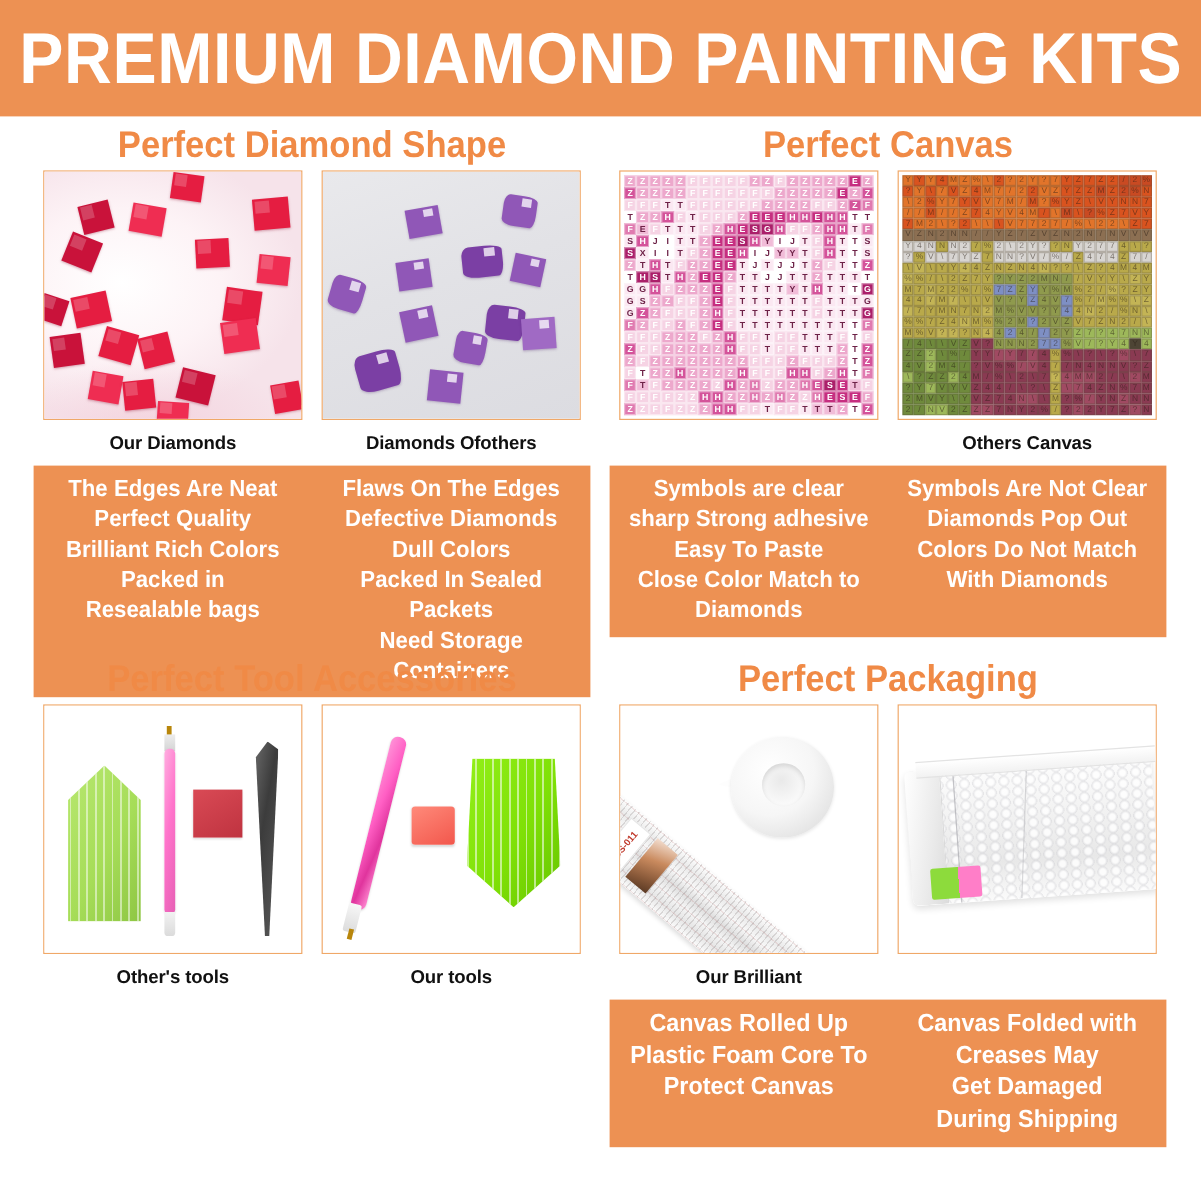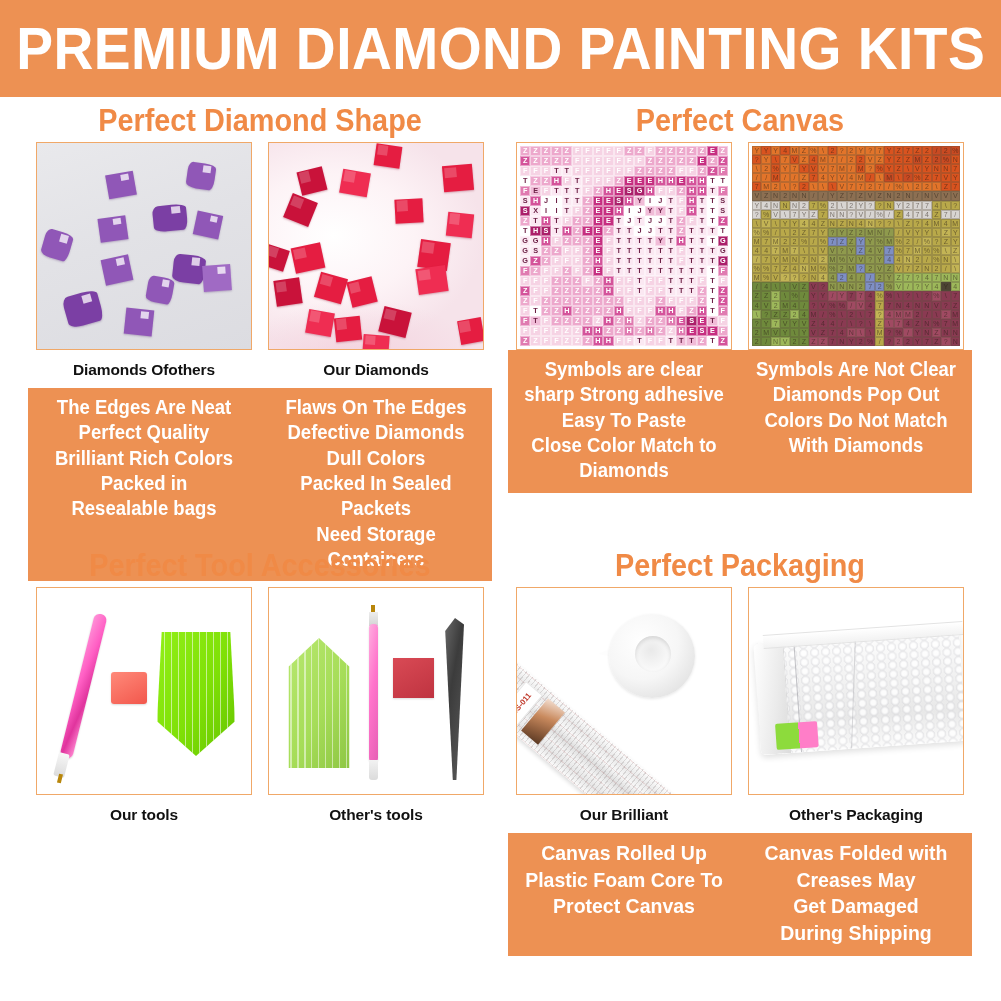--- a/index.html
+++ b/index.html
@@ -315,39 +315,20 @@
 
 <div id="page">
 
   <div class="banner">
     <h1>PREMIUM DIAMOND PAINTING KITS</h1>
   </div>
 
   <div class="quad q-tl">
     <div class="sec-title">Perfect Diamond Shape</div>
     <div class="pair">
-
-      <div class="cell">
-        <div class="photo">
-          <div class="purbg"></div>
-          <div class="pd" style="left:70px;top:30px;width:28px;height:24px;transform:rotate(-10deg)"></div>
-          <div class="pd blob" style="left:150px;top:20px;width:28px;height:26px;transform:rotate(8deg)"></div>
-          <div class="pd blob dk" style="left:116px;top:62px;width:34px;height:26px;transform:rotate(-6deg)"></div>
-          <div class="pd" style="left:158px;top:70px;width:26px;height:24px;transform:rotate(12deg)"></div>
-          <div class="pd" style="left:62px;top:74px;width:28px;height:24px;transform:rotate(-8deg)"></div>
-          <div class="pd blob" style="left:6px;top:88px;width:28px;height:28px;transform:rotate(16deg)"></div>
-          <div class="pd" style="left:66px;top:114px;width:28px;height:26px;transform:rotate(-12deg)"></div>
-          <div class="pd blob dk" style="left:136px;top:112px;width:32px;height:28px;transform:rotate(6deg)"></div>
-          <div class="pd lt" style="left:166px;top:122px;width:28px;height:26px;transform:rotate(-4deg)"></div>
-          <div class="pd blob" style="left:110px;top:134px;width:26px;height:26px;transform:rotate(10deg)"></div>
-          <div class="pd blob dk" style="left:28px;top:150px;width:36px;height:32px;transform:rotate(-16deg)"></div>
-          <div class="pd" style="left:88px;top:166px;width:28px;height:26px;transform:rotate(6deg)"></div>
-        </div>
-        <div class="cap">Diamonds Ofothers</div>
-      </div>
 
       <div class="cell">
         <div class="photo">
           <div class="redbg"></div>
           <div class="rd" style="left:106px;top:2px;width:26px;height:22px;transform:rotate(8deg)"></div>
           <div class="rd dark" style="left:30px;top:26px;width:26px;height:24px;transform:rotate(-14deg)"></div>
           <div class="rd lite" style="left:72px;top:28px;width:28px;height:24px;transform:rotate(10deg)"></div>
           <div class="rd" style="left:174px;top:22px;width:30px;height:26px;transform:rotate(-5deg)"></div>
           <div class="rd dark" style="left:18px;top:54px;width:27px;height:26px;transform:rotate(22deg)"></div>
           <div class="rd" style="left:126px;top:56px;width:28px;height:24px;transform:rotate(-3deg)"></div>
@@ -359,20 +340,39 @@
           <div class="rd" style="left:48px;top:132px;width:28px;height:26px;transform:rotate(16deg)"></div>
           <div class="rd dark" style="left:6px;top:136px;width:26px;height:26px;transform:rotate(-8deg)"></div>
           <div class="rd" style="left:80px;top:136px;width:26px;height:26px;transform:rotate(-14deg)"></div>
           <div class="rd lite" style="left:38px;top:168px;width:26px;height:24px;transform:rotate(10deg)"></div>
           <div class="rd" style="left:66px;top:174px;width:26px;height:24px;transform:rotate(-6deg)"></div>
           <div class="rd dark" style="left:112px;top:166px;width:28px;height:26px;transform:rotate(14deg)"></div>
           <div class="rd" style="left:190px;top:176px;width:24px;height:24px;transform:rotate(-10deg)"></div>
           <div class="rd lite" style="left:94px;top:192px;width:26px;height:20px;transform:rotate(4deg)"></div>
         </div>
         <div class="cap">Our Diamonds</div>
+      </div>
+
+      <div class="cell">
+        <div class="photo">
+          <div class="purbg"></div>
+          <div class="pd" style="left:70px;top:30px;width:28px;height:24px;transform:rotate(-10deg)"></div>
+          <div class="pd blob" style="left:150px;top:20px;width:28px;height:26px;transform:rotate(8deg)"></div>
+          <div class="pd blob dk" style="left:116px;top:62px;width:34px;height:26px;transform:rotate(-6deg)"></div>
+          <div class="pd" style="left:158px;top:70px;width:26px;height:24px;transform:rotate(12deg)"></div>
+          <div class="pd" style="left:62px;top:74px;width:28px;height:24px;transform:rotate(-8deg)"></div>
+          <div class="pd blob" style="left:6px;top:88px;width:28px;height:28px;transform:rotate(16deg)"></div>
+          <div class="pd" style="left:66px;top:114px;width:28px;height:26px;transform:rotate(-12deg)"></div>
+          <div class="pd blob dk" style="left:136px;top:112px;width:32px;height:28px;transform:rotate(6deg)"></div>
+          <div class="pd lt" style="left:166px;top:122px;width:28px;height:26px;transform:rotate(-4deg)"></div>
+          <div class="pd blob" style="left:110px;top:134px;width:26px;height:26px;transform:rotate(10deg)"></div>
+          <div class="pd blob dk" style="left:28px;top:150px;width:36px;height:32px;transform:rotate(-16deg)"></div>
+          <div class="pd" style="left:88px;top:166px;width:28px;height:26px;transform:rotate(6deg)"></div>
+        </div>
+        <div class="cap">Diamonds Ofothers</div>
       </div>
     </div>
 
     <div class="panel">
       <div class="panel-col">
           <div>The Edges Are Neat</div>
           <div>Perfect Quality</div>
           <div>Brilliant Rich Colors</div>
           <div>Packed in</div>
           <div>Resealable bags</div>
@@ -1280,20 +1280,21 @@
               <div class="c" style="background: rgb(138, 58, 82);">?</div>
               <div class="c" style="background: rgb(160, 74, 98);">2</div>
               <div class="c" style="background: rgb(138, 58, 82);">2</div>
               <div class="c" style="background: rgb(138, 58, 82);">Y</div>
               <div class="c" style="background: rgb(138, 58, 82);">7</div>
               <div class="c" style="background: rgb(138, 58, 82);">Z</div>
               <div class="c" style="background: rgb(160, 74, 98);">?</div>
               <div class="c" style="background: rgb(138, 58, 82);">N</div>
             </div>
         </div>
+        <div class="cap">Others Canvas</div>
       </div>
     </div>
 
     <div class="panel">
       <div class="panel-col">
           <div>Symbols are clear</div>
           <div>sharp Strong adhesive</div>
           <div>Easy To Paste</div>
           <div>Close Color Match to</div>
           <div>Diamonds</div>
@@ -1307,43 +1308,43 @@
     </div>
   </div>
 
   <div class="quad q-bl">
     <div class="sec-title">Perfect Tool Accessories</div>
     <div class="pair">
 
       <div class="cell">
         <div class="photo">
           <div class="toolbg"></div>
-          <div class="pen-our"></div>
-          <div class="pen-our-tip"></div>
-          <div class="pen-our-nib"></div>
-          <div class="wax-our"></div>
-          <div class="tray-our"></div>
-          <div class="tray-our-grooves"></div>
-        </div>
-        <div class="cap">Our tools</div>
-      </div>
-
-      <div class="cell">
-        <div class="photo">
-          <div class="toolbg"></div>
           <div class="tray-oth"></div>
           <div class="tray-oth-grooves"></div>
           <div class="pen-oth-nib"></div>
           <div class="pen-oth-top"></div>
           <div class="pen-oth"></div>
           <div class="pen-oth-btm"></div>
           <div class="wax-oth"></div>
           <div class="tweez"></div>
         </div>
         <div class="cap">Other's tools</div>
+      </div>
+
+      <div class="cell">
+        <div class="photo">
+          <div class="toolbg"></div>
+          <div class="pen-our"></div>
+          <div class="pen-our-tip"></div>
+          <div class="pen-our-nib"></div>
+          <div class="wax-our"></div>
+          <div class="tray-our"></div>
+          <div class="tray-our-grooves"></div>
+        </div>
+        <div class="cap">Our tools</div>
       </div>
     </div>
 
   </div>
 
   <div class="quad q-br">
     <div class="sec-title">Perfect Packaging</div>
     <div class="pair">
 
       <div class="cell">
@@ -1368,21 +1369,20 @@
           <div class="pkgbg"></div>
           <div class="mailer">
             <div class="bubbles"></div>
             <div class="mailer-seam2"></div>
             <div class="mailer-seam"></div>
             <div class="mailer-fold"></div>
             <div class="mailer-peek"></div>
           </div>
           <div class="mailer-top"></div>
         </div>
-        <div class="cap">Other's Packaging</div>
       </div>
     </div>
 
     <div class="panel">
       <div class="panel-col bigger">
           <div>Canvas Rolled Up</div>
           <div>Plastic Foam Core To</div>
           <div>Protect Canvas</div>
         </div>
       <div class="panel-col bigger">

